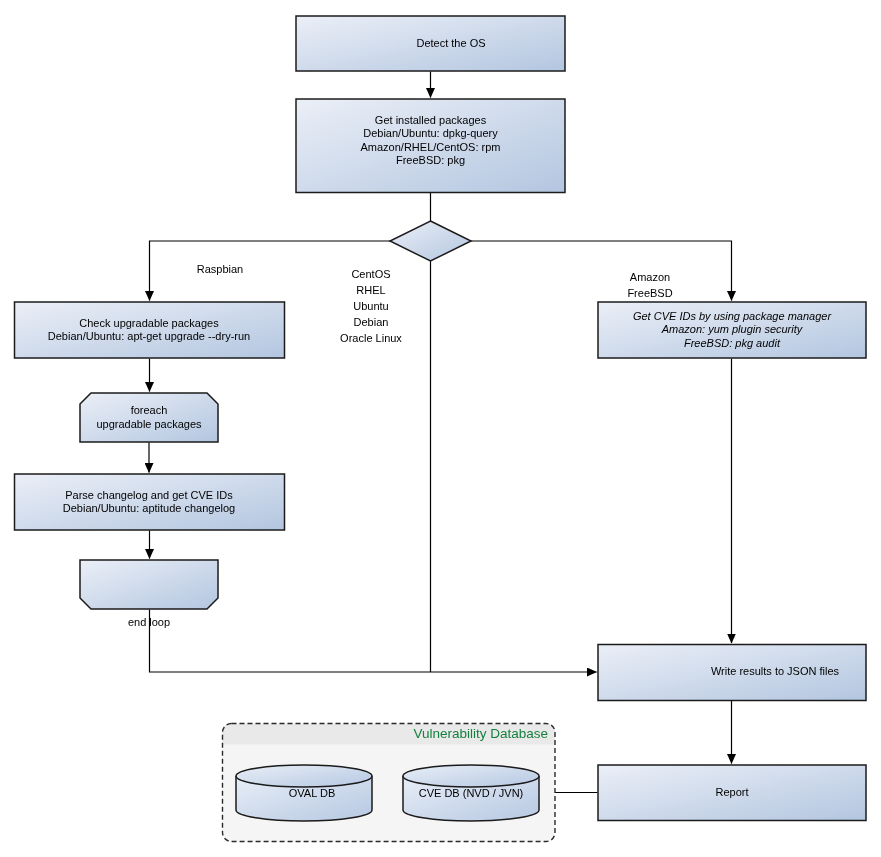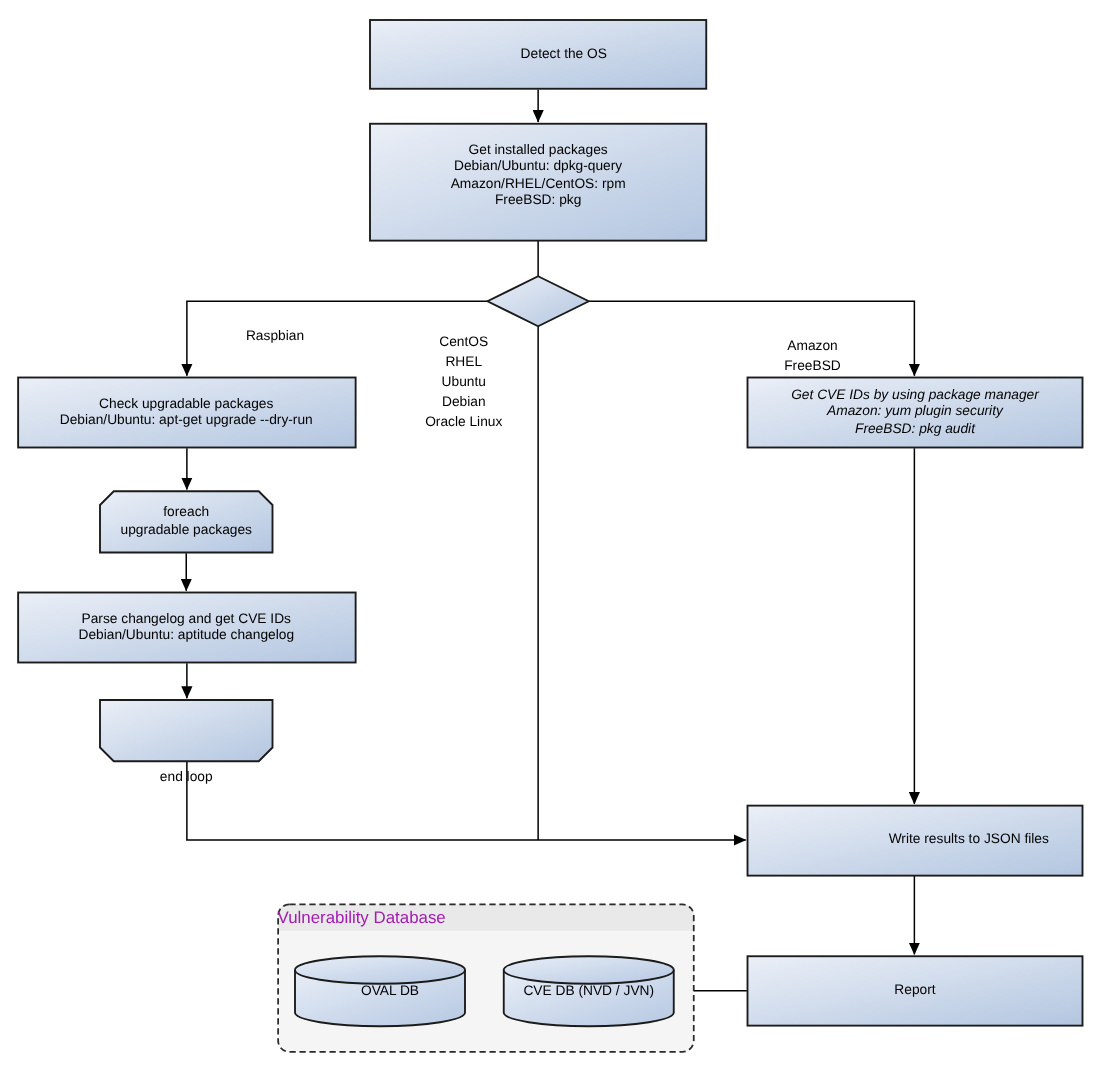--- a/index.html
+++ b/index.html
@@ -14,21 +14,22 @@
     font-size: 11px; line-height: 13.5px; color: #000;
   }
   .lbl {
     position: absolute;
     text-align: center;
     white-space: pre-line;
     font-size: 11px; line-height: 16px; color: #000;
   }
   .db-title {
     position: absolute;
-    font-size: 13.5px; line-height: 18px; color: #a21caf;
+    text-align: right;
+    font-size: 13.5px; line-height: 18px; color: #15803d;
   }
 </style>
 </head>
 <body>
 
 <div class="canvas">
 
   <svg class="layer" width="881" height="857" viewBox="0 0 881 857">
     <defs>
       <linearGradient id="nodeGrad" x1="0" y1="0" x2="1" y2="1">

